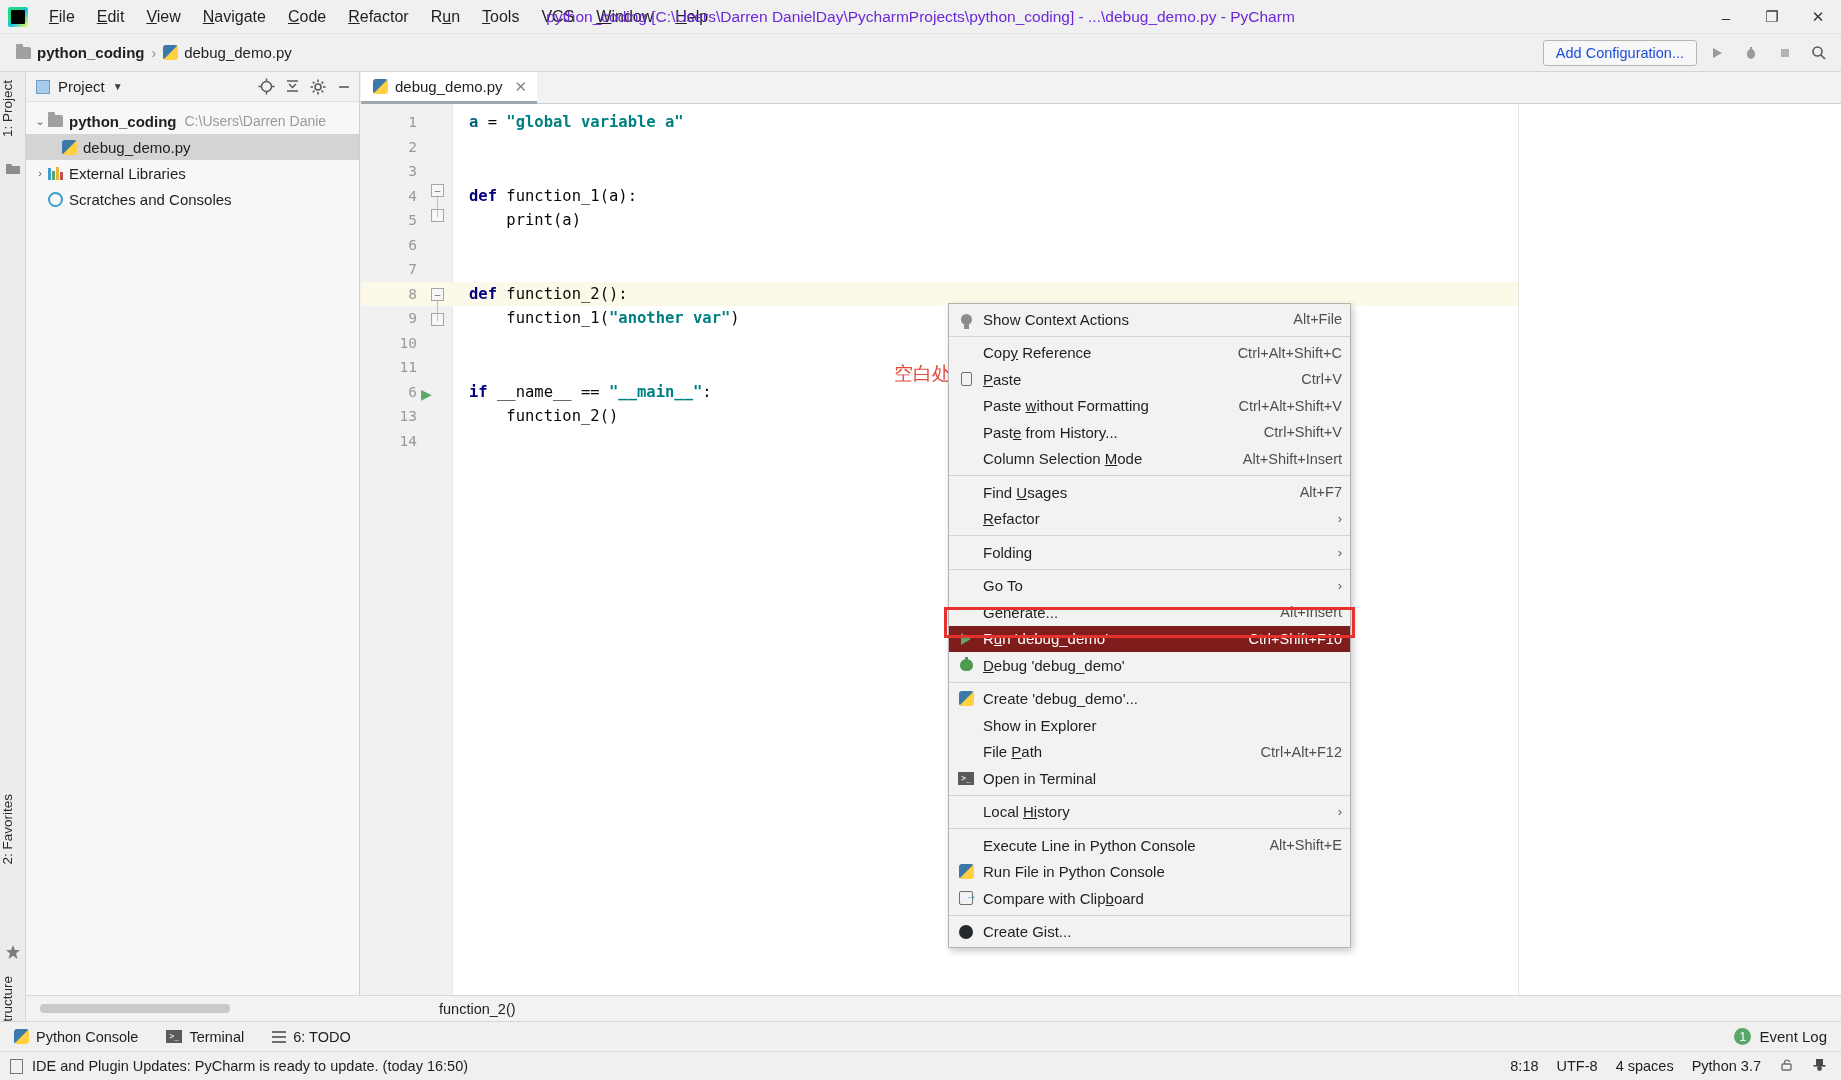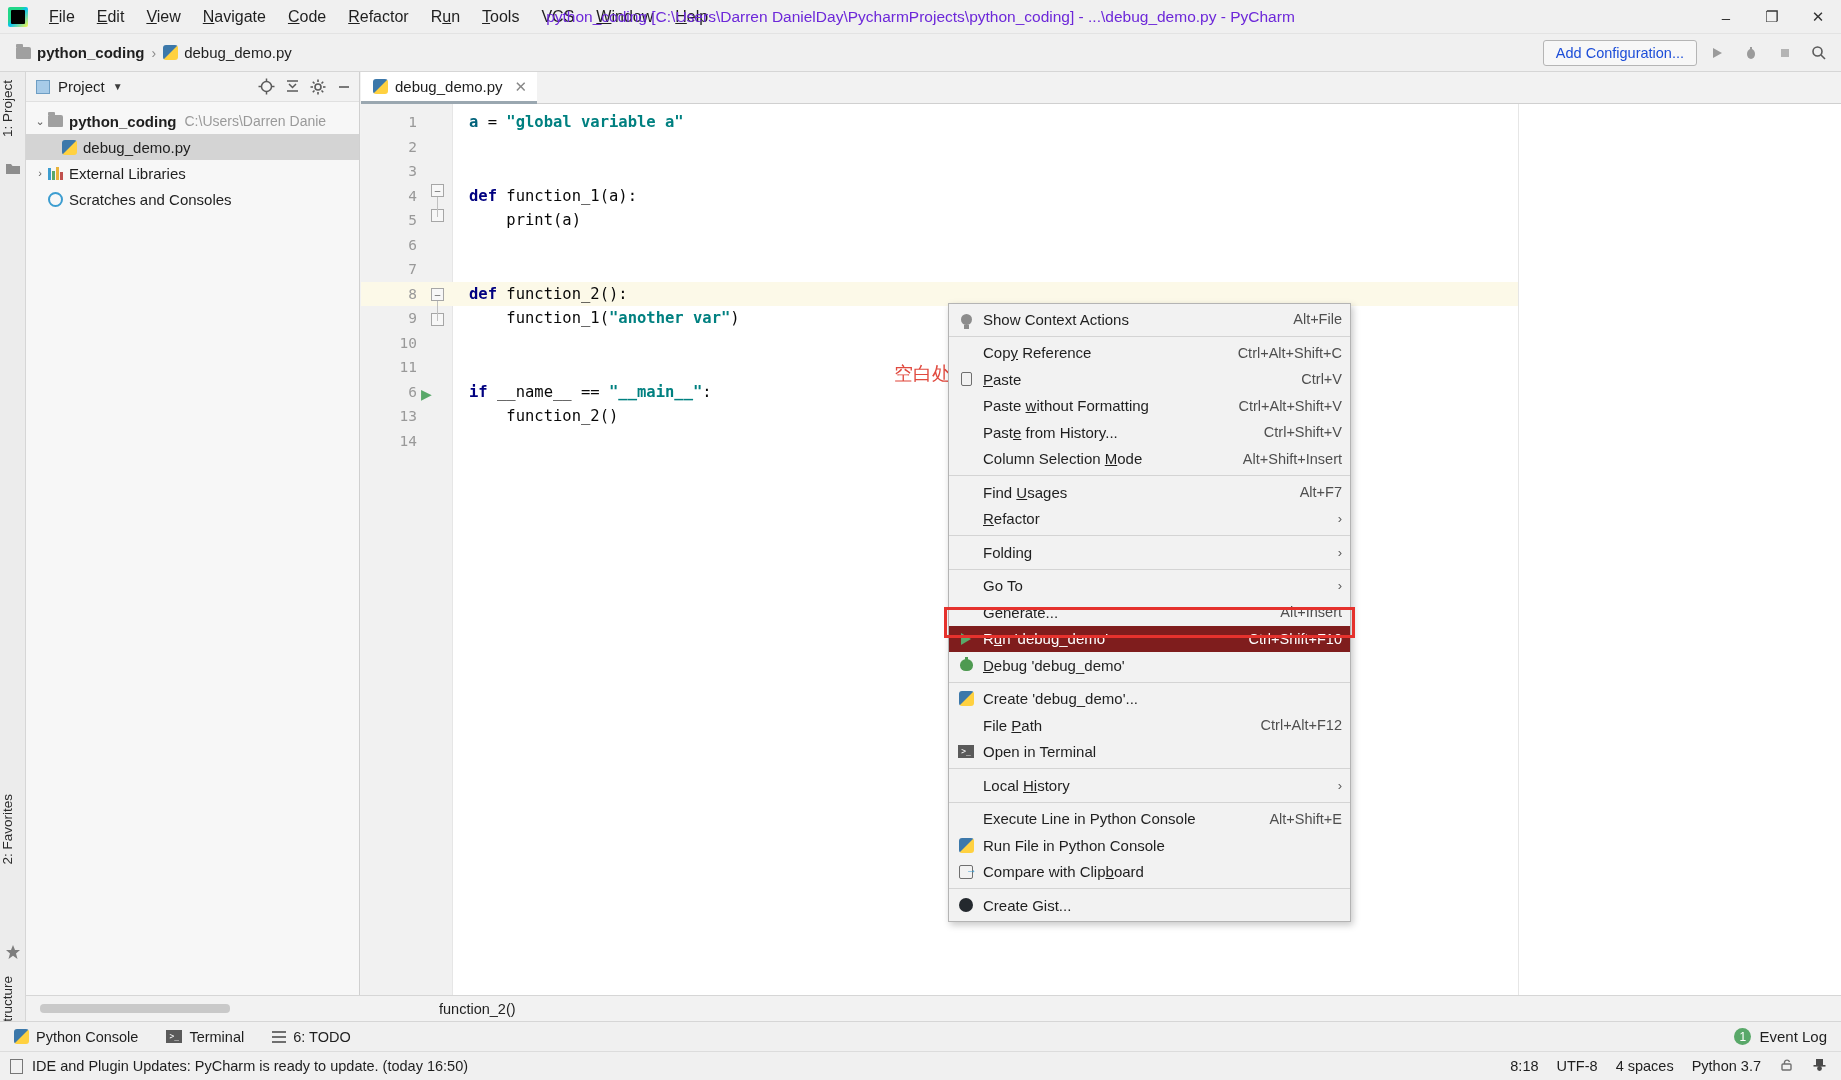--- a/index.html
+++ b/index.html
@@ -571,20 +571,24 @@
         <span class="bug-ico"></span>
       </span>
       <span class="ci-label"><u class="mn">D</u>ebug 'debug_demo'</span>
     </div>
     <div class="ctxsep"></div>
     <div class="ctxitem">
       <span class="ci-ico">
         <span class="pysm"></span>
       </span>
       <span class="ci-label">Create 'debug_demo'...</span>
+    </div>
+    <div class="ctxitem">
+      <span class="ci-ico"></span>
+      <span class="ci-label">Show in Explorer</span>
     </div>
     <div class="ctxitem">
       <span class="ci-ico"></span>
       <span class="ci-label">File <u class="mn">P</u>ath</span>
       <span class="ci-short">Ctrl+Alt+F12</span>
     </div>
     <div class="ctxitem">
       <span class="ci-ico">
         <span class="term-ico">&gt;_</span>
       </span>

